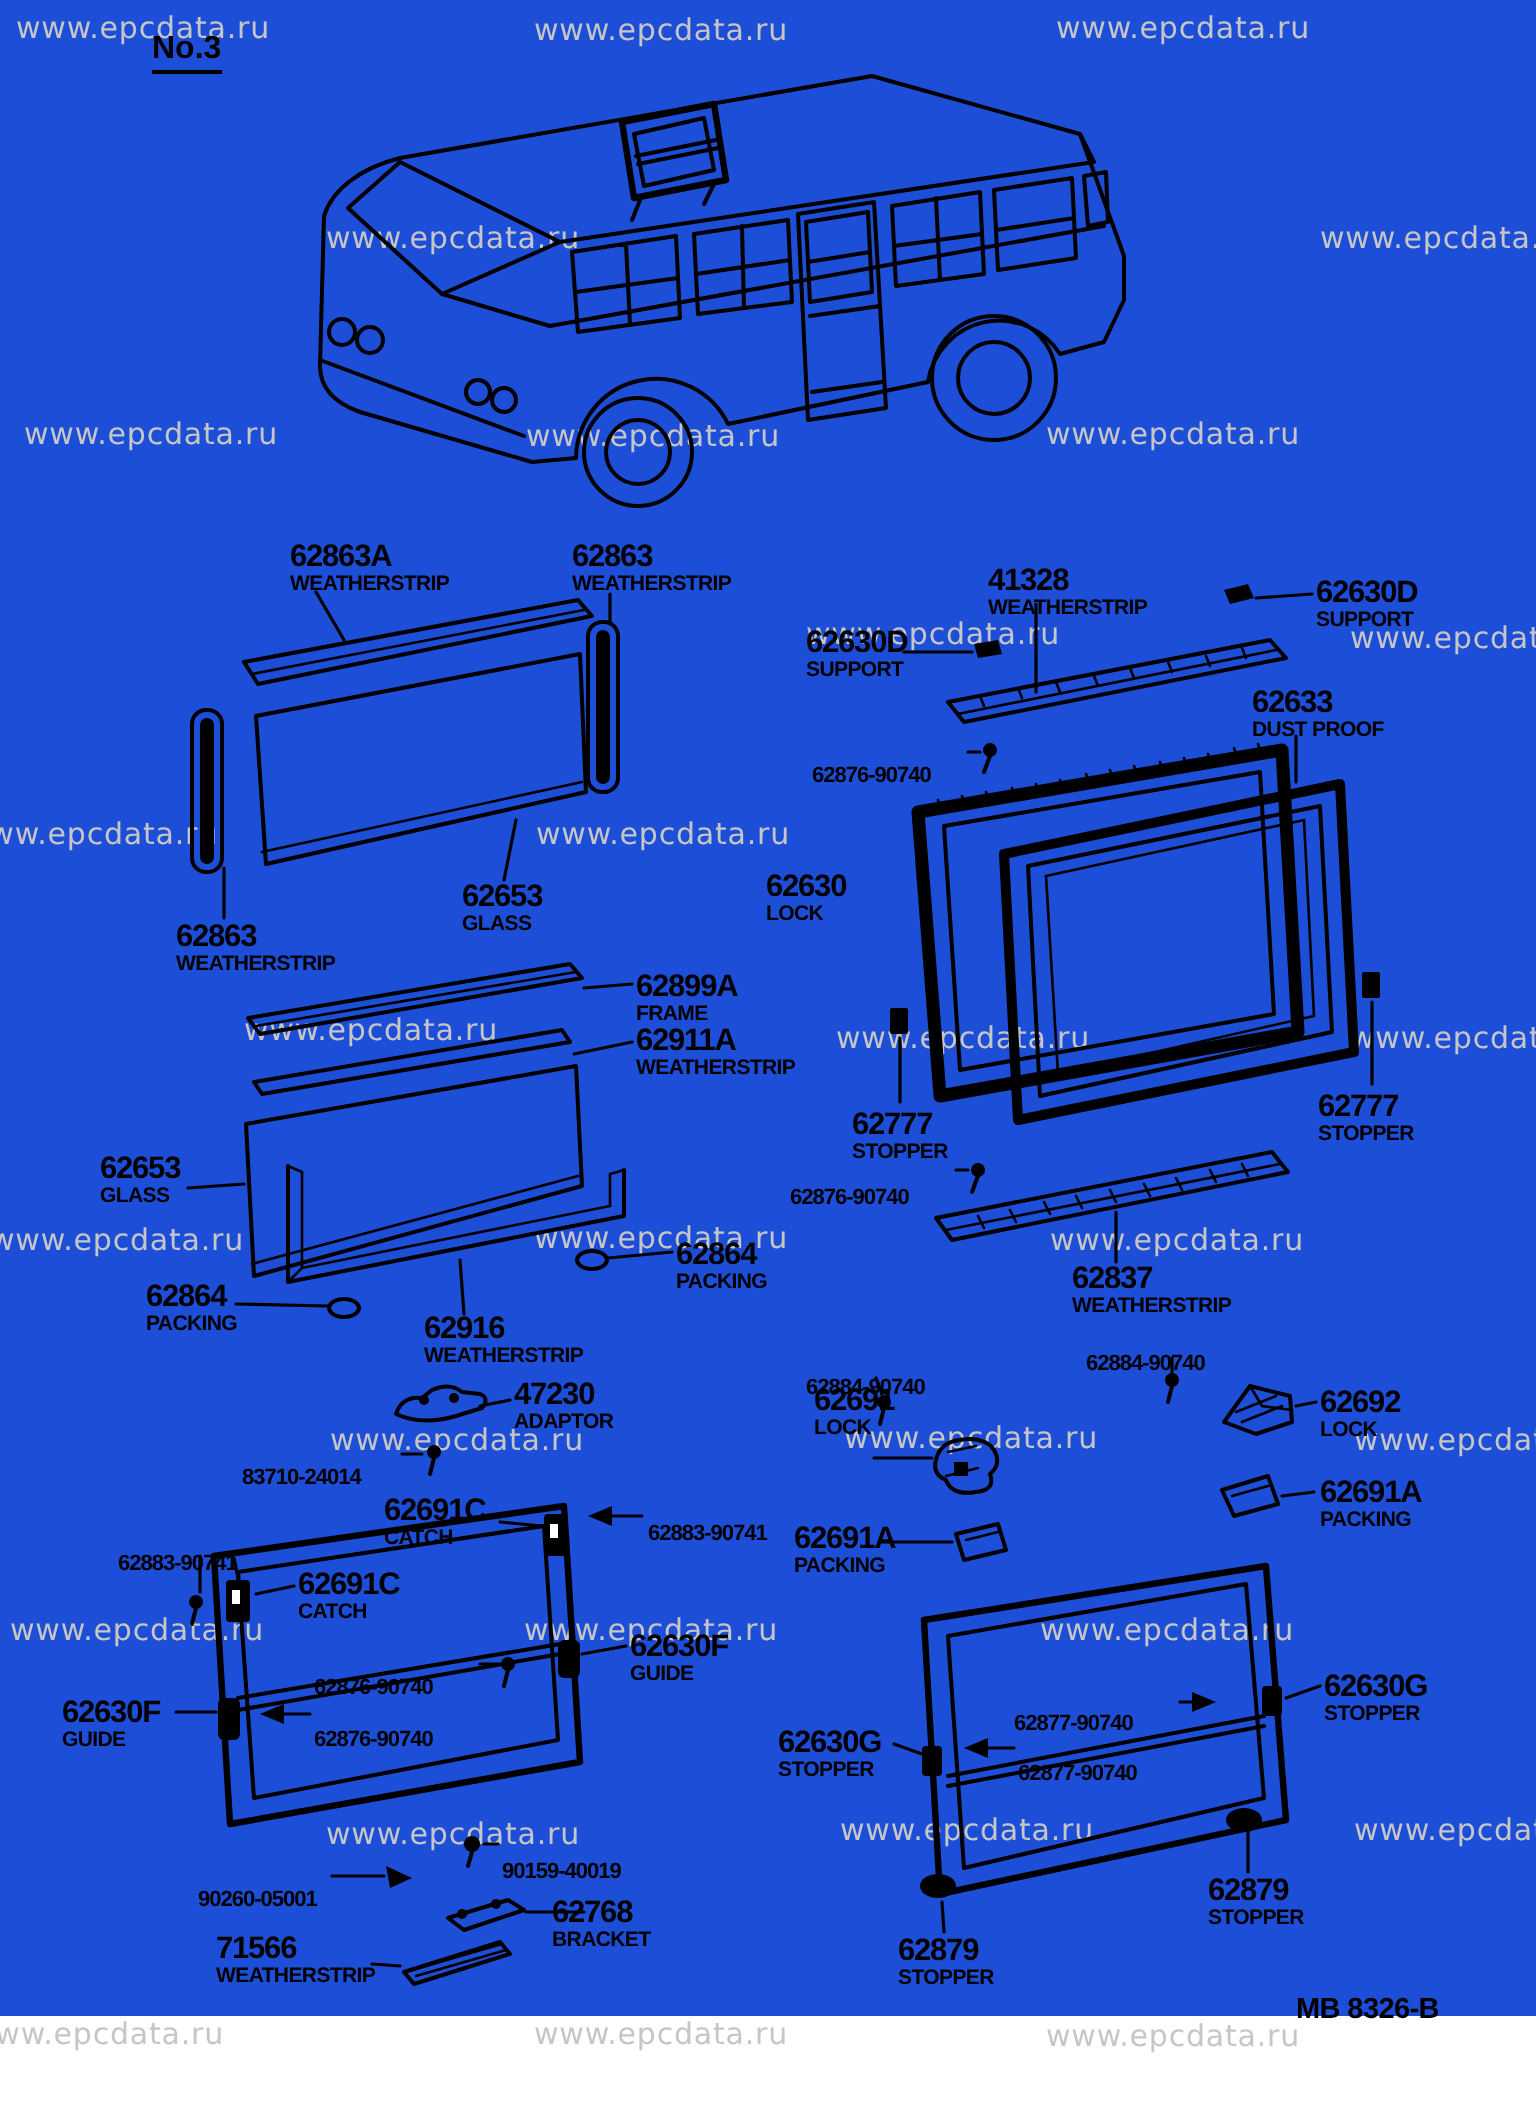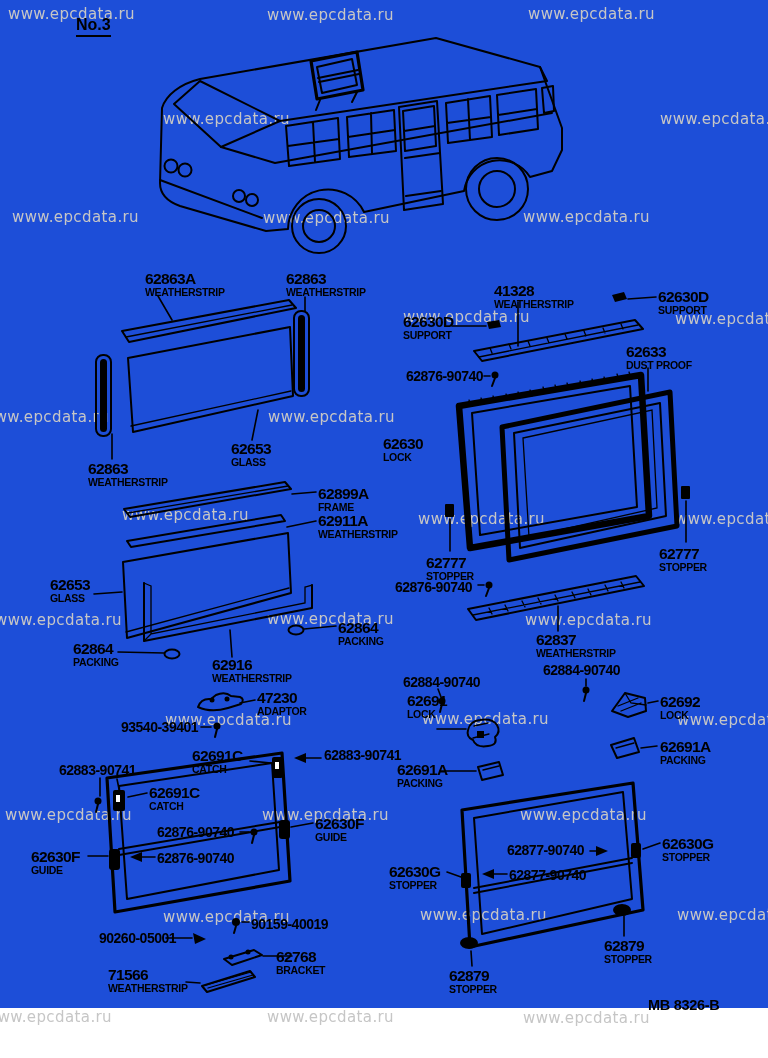--- a/index.html
+++ b/index.html
@@ -13,21 +13,21 @@
   .ln1{stroke:#000;stroke-width:1.3;fill:none;stroke-linecap:round}
   .ln15{stroke:#000;stroke-width:1.6;fill:none;stroke-linecap:round}
   .ln3{stroke:#000;stroke-width:3.2;fill:none;stroke-linejoin:round}
   .ln5{stroke:#000;stroke-width:5;fill:none;stroke-linejoin:round}
   .ln6{stroke:#000;stroke-width:6.5;fill:none;stroke-linejoin:round}
   .fb{fill:#000;stroke:none}
   .lbl{position:absolute;z-index:3;color:#000;font-weight:bold;line-height:1.02;
        white-space:nowrap;}
   .lbl .c{display:block;font-size:15.5px;letter-spacing:-0.6px;}
   .lbl .d{display:block;font-size:10.5px;letter-spacing:-0.3px;}
-  .lbl.small .c{font-size:14px;letter-spacing:-0.5px;}
+  .lbl.small .c{font-size:11px;letter-spacing:-0.5px;margin-top:14px;}
   .pageno{position:absolute;z-index:3;left:76px;top:16px;font-weight:bold;
           font-size:16px;letter-spacing:0;color:#000;
           border-bottom:2px solid #000;padding-bottom:1px;}
   .figcode{position:absolute;z-index:3;left:648px;top:997px;font-weight:bold;
            font-size:14.5px;letter-spacing:-0.3px;color:#000;}
 </style>
 </head>
 <body>
 
 <div class="stage">
@@ -321,21 +321,21 @@
     </div>
   <div class="lbl" style="left:212px;top:657px">
       <span class="c">62916</span>
       <span class="d">WEATHERSTRIP</span>
     </div>
   <div class="lbl" style="left:257px;top:690px">
       <span class="c">47230</span>
       <span class="d">ADAPTOR</span>
     </div>
   <div class="lbl small" style="left:121px;top:720px">
-      <span class="c">93540-39401</span>
+      <span class="c">83710-24014</span>
     </div>
   <div class="lbl" style="left:407px;top:693px">
       <span class="c">62691</span>
       <span class="d">LOCK</span>
     </div>
   <div class="lbl" style="left:660px;top:694px">
       <span class="c">62692</span>
       <span class="d">LOCK</span>
     </div>
   <div class="lbl" style="left:660px;top:739px">

